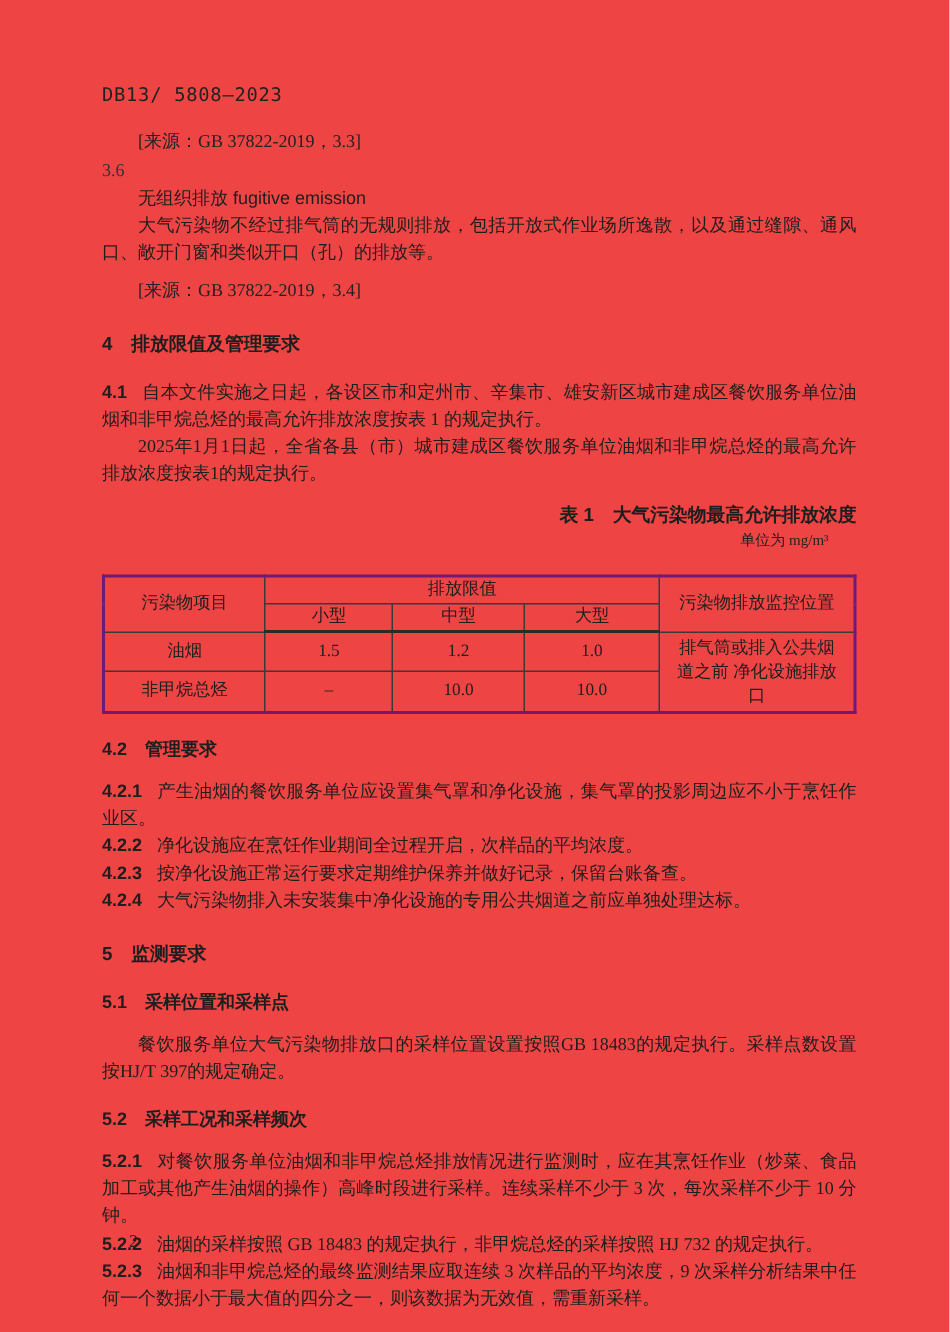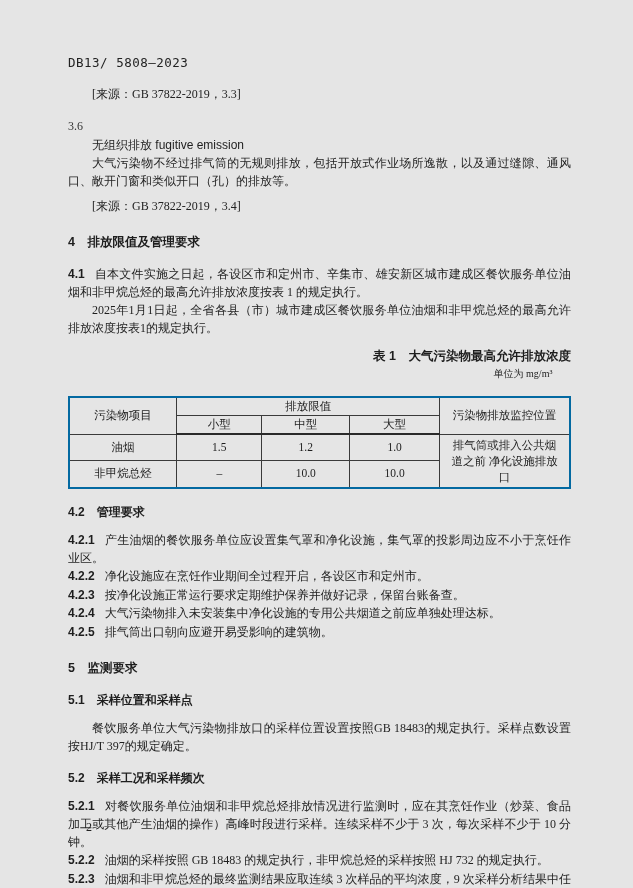--- a/index.html
+++ b/index.html
@@ -1,40 +1,40 @@
 <!DOCTYPE html>
 <html><head>
 <meta charset="utf-8">
 <style>
   html,body{margin:0;padding:0;background:#ffffff;}
   .page{
-    width:633px;height:888px;background:#e5e5e5;position:relative;
+    width:633px;height:888px;background:#ef4444;position:relative;
     box-sizing:border-box;padding:54px 62px 0 68px;
     font-family:"Liberation Serif","DejaVu Serif",serif;
     color:#1e1e1e;font-size:12px;line-height:18px;overflow:hidden;
   }
   .doc-header{font-family:"DejaVu Sans Mono","Liberation Mono",monospace;font-size:12.5px;letter-spacing:0.5px;color:#222;}
   p{margin:0;text-align:justify;}
   .indent{text-indent:2em;font-family:Liberation Serif, serif;}
   .src{margin-top:13px;text-indent:2em;color:#222;}
   .src2{margin-top:7px;text-indent:2em;color:#222;}
-  .clause-no{margin-top:14px;color:#333;}
+  .clause-no{margin-top:1px;color:#333;}
   .term{font-family:"Liberation Sans","DejaVu Sans",sans-serif;font-weight:normal;text-indent:2em;margin-top:1px;}
   .h1{font-family:"Liberation Sans","DejaVu Sans",sans-serif;font-weight:bold;font-size:12.5px;margin:18px 0 14px 0;text-align:left;}
   .h2{font-family:"Liberation Sans","DejaVu Sans",sans-serif;font-weight:bold;font-size:12px;margin:14px 0 10px 0;text-align:left;}
   .num{font-family:"Liberation Sans","DejaVu Sans",sans-serif;font-weight:bold;margin-right:10px;}
   .item{margin-top:0.5px;}
   
   .tbl-caption{display:flex;align-items:flex-end;margin:10px 0 4px 0;flex-direction:column;}
   .tbl-title{flex:1;text-align:center;font-family:"Liberation Sans","DejaVu Sans",sans-serif;font-weight:bold;font-size:12.5px;}
   .tbl-title-spacer{width:96px;}
   .tbl-unit{width:96px;text-align:center;font-size:10px;color:#222;}
   table{border-collapse:collapse;width:100%;table-layout:fixed;font-size:11.5px;}
   td,th{border:1px solid #3a3a3a;text-align:center;vertical-align:middle;padding:1px 2px;font-weight:normal;line-height:15px;}
-  table{border:2px solid #0369a1;margin-top:13px;}
+  table{border:2px solid #701a75;margin-top:13px;}
   tr.hdr2 th{border-bottom:2px solid #2a2a2a;text-align:center;}
   td.pos-cell{line-height:16px;padding:2px 8px;}
   .row-h{height:17px;}
   .page-no{position:absolute;left:86px;top:818px;font-size:12px;color:#222;}
 </style>
 </head>
 <body>
 
 <div class="page">
 
@@ -88,24 +88,23 @@
       <td>–</td>
       <td>10.0</td>
       <td>10.0</td>
     </tr>
   </tbody>
     </table>
 
   <p class="h2">4.2　管理要求</p>
 
   <p class="item"><span class="num">4.2.1</span><span>产生油烟的餐饮服务单位应设置集气罩和净化设施，集气罩的投影周边应不小于烹饪作业区。</span></p>
-  <p class="item"><span class="num">4.2.2</span><span>净化设施应在烹饪作业期间全过程开启，各设区市和定州市。</span></p>
+  <p class="item"><span class="num">4.2.2</span><span>净化设施应在烹饪作业期间全过程开启，次样品的平均浓度。</span></p>
   <p class="item"><span class="num">4.2.3</span><span>按净化设施正常运行要求定期维护保养并做好记录，保留台账备查。</span></p>
   <p class="item"><span class="num">4.2.4</span><span>大气污染物排入未安装集中净化设施的专用公共烟道之前应单独处理达标。</span></p>
-  <p class="item"><span class="num">4.2.5</span><span>排气筒出口朝向应避开易受影响的建筑物。</span></p>
 
   <p class="h1">5　监测要求</p>
 
   <p class="h2">5.1　采样位置和采样点</p>
   <p class="indent">餐饮服务单位大气污染物排放口的采样位置设置按照GB 18483的规定执行。采样点数设置按HJ/T 397的规定确定。</p>
 
   <p class="h2">5.2　采样工况和采样频次</p>
   <p class="item"><span class="num">5.2.1</span><span>对餐饮服务单位油烟和非甲烷总烃排放情况进行监测时，应在其烹饪作业（炒菜、食品加工或其他产生油烟的操作）高峰时段进行采样。连续采样不少于 3 次，每次采样不少于 10 分钟。</span></p>
   <p class="item"><span class="num">5.2.2</span><span>油烟的采样按照 GB 18483 的规定执行，非甲烷总烃的采样按照 HJ 732 的规定执行。</span></p>
   <p class="item"><span class="num">5.2.3</span><span>油烟和非甲烷总烃的最终监测结果应取连续 3 次样品的平均浓度，9 次采样分析结果中任何一个数据小于最大值的四分之一，则该数据为无效值，需重新采样。</span></p>

